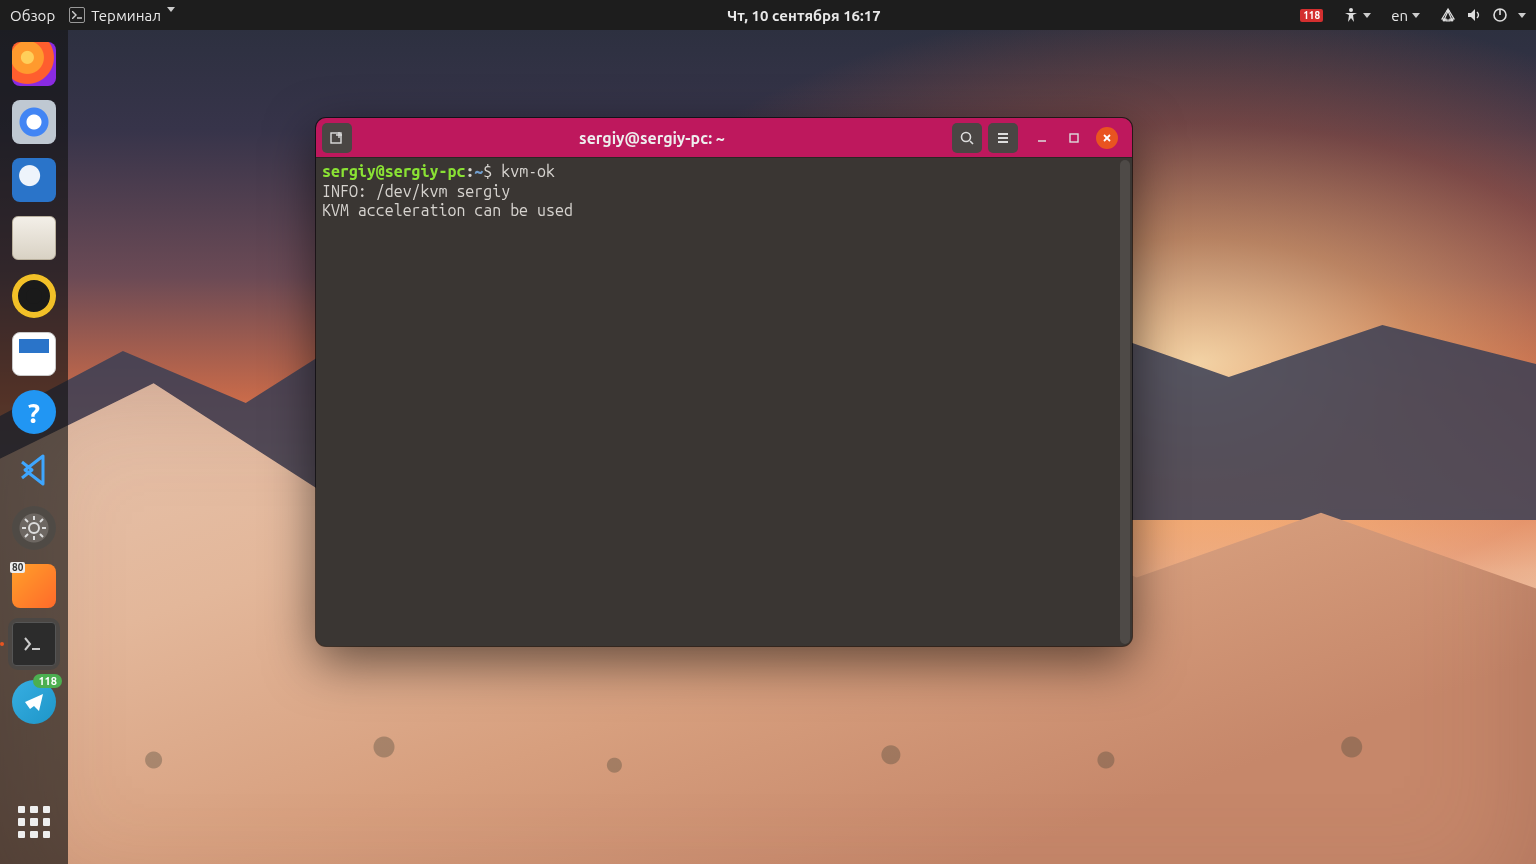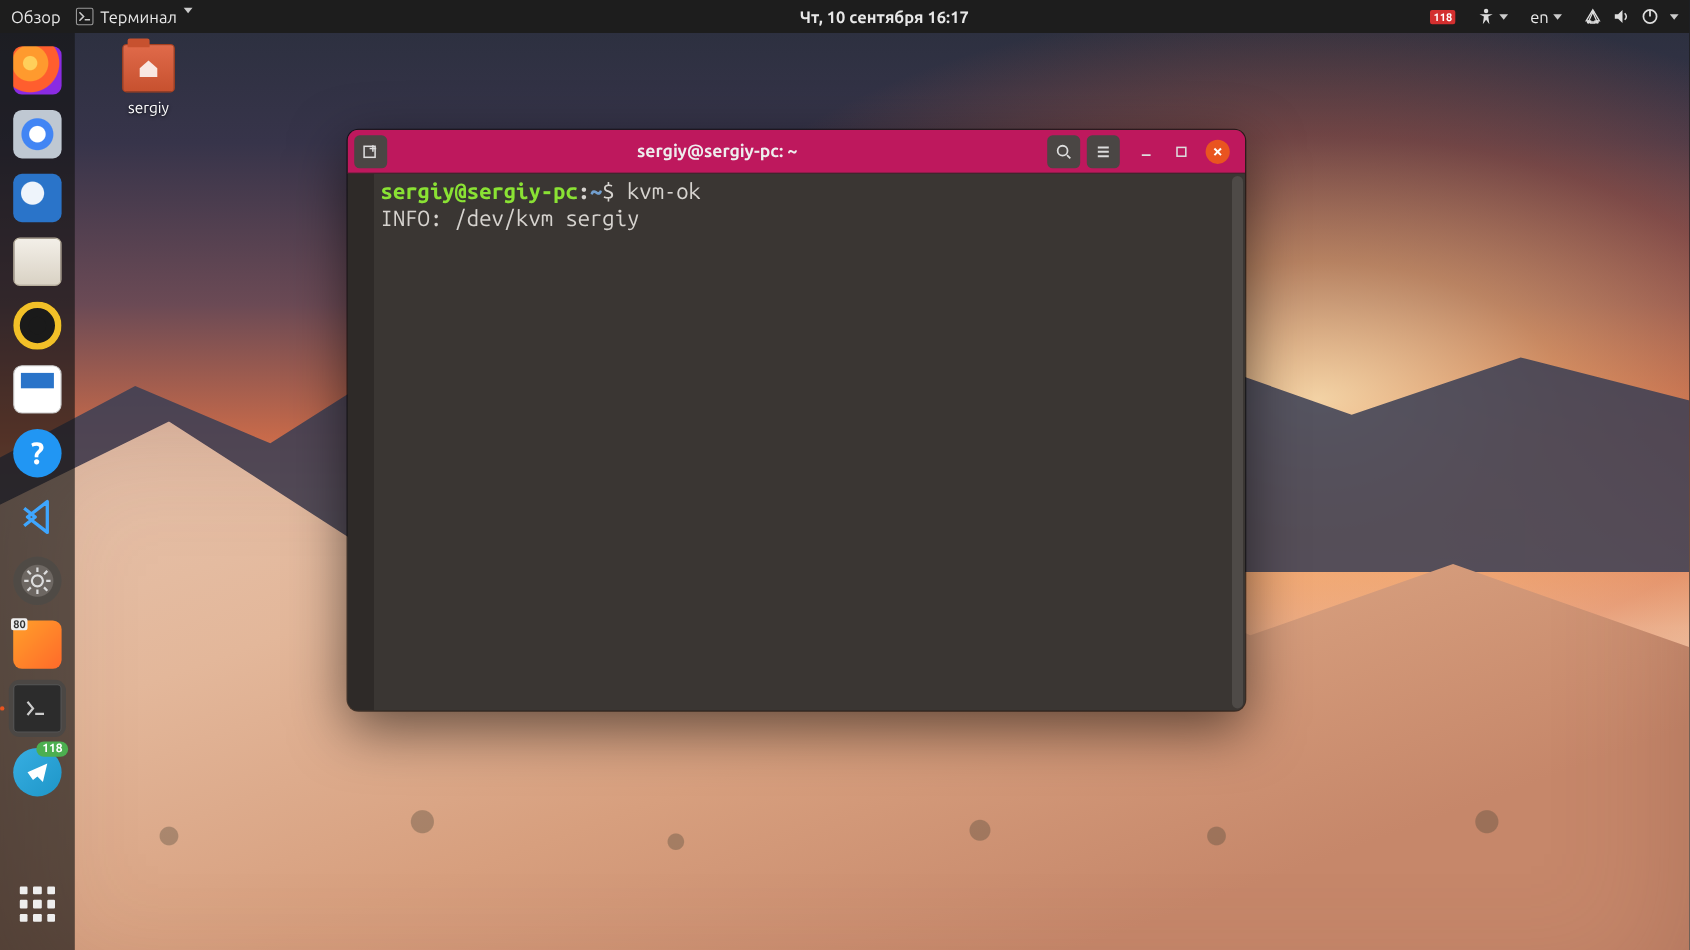--- a/index.html
+++ b/index.html
@@ -109,24 +109,23 @@
   .win-controls { display:flex; gap:12px; padding:0 8px; align-items:center; }
   .wc { width:20px; height:20px; display:flex; align-items:center; justify-content:center; cursor:pointer; color:#ddd; border-radius:50%; }
   .wc.close { background:#e95420; color:#fff; width:22px; height:22px; }
   
   .term-inner {
     flex:1; background:#3a3634; background:#333; background:#383838;
     background:#3b3836;
     background:#3a3633;
     padding:4px 6px;
     font-family: "Ubuntu Mono", "DejaVu Sans Mono", monospace;
-    font-size:20px; line-height:1.22; color:#d6d3cf;
+    font-size:16px; line-height:1.22; color:#d6d3cf;
     position:relative;
     height: calc(100% - 40px);
-    margin-left: 24px;
   }
   .term-scroll {
     position:absolute; right:2px; top:2px; bottom:2px; width:10px;
     background:#4e4a47; border-radius:5px;
   }
   .prompt-user { color:#8ae234; font-weight:bold; }
   .prompt-sep  { color:#d6d3cf; font-weight:bold; }
   .prompt-path { color:#729fcf; font-weight:bold; }
   .prompt-dollar { color:#d6d3cf; }
   .cursor-block {
@@ -271,28 +270,20 @@
       <span></span>
       <span></span>
       <span></span>
       <span></span>
       <span></span>
       <span></span>
   </div>
 </div>
 
 <div class="desktop-icons">
-  <div class="d-icon">
-    <div class="tile folder-tile">
-      <svg width="22" height="20" viewBox="0 0 22 20">
-          <path d="M3 10 L11 3 L19 10 V18 H3 Z" fill="#fff" fill-opacity="0.85"></path>
-        </svg>
-    </div>
-    <div>sergiy</div>
-  </div>
 </div>
 
 <div class="window">
   <div class="titlebar">
     <div class="tb-btn square">
       <svg width="16" height="16" viewBox="0 0 16 16">
           <rect x="2" y="3" width="10" height="10" fill="none" stroke="#ddd" stroke-width="1.4"></rect>
           <line x1="10" y1="2" x2="10" y2="8" stroke="#ddd" stroke-width="1.4"></line>
           <line x1="7" y1="5" x2="13" y2="5" stroke="#ddd" stroke-width="1.4"></line>
         </svg>
@@ -327,16 +318,17 @@
             <line x1="3" y1="3" x2="9" y2="9" stroke="#fff" stroke-width="1.8"></line>
             <line x1="9" y1="3" x2="3" y2="9" stroke="#fff" stroke-width="1.8"></line>
           </svg>
       </div>
     </div>
   </div>
   <div class="term-inner" style="background:#3a3633;">
     <div id="term-lines">
         <div><span class="prompt-user">sergiy@sergiy-pc</span><span class="prompt-sep">:</span><span class="prompt-path">~</span><span class="prompt-dollar">$</span> <span>kvm-ok</span></div>
         <div>INFO: /dev/kvm sergiy</div>
+        <div>KVM acceleration can be used</div>
       </div>
     <div class="term-scroll"></div>
   </div>
 </div>
 
 </body></html>

